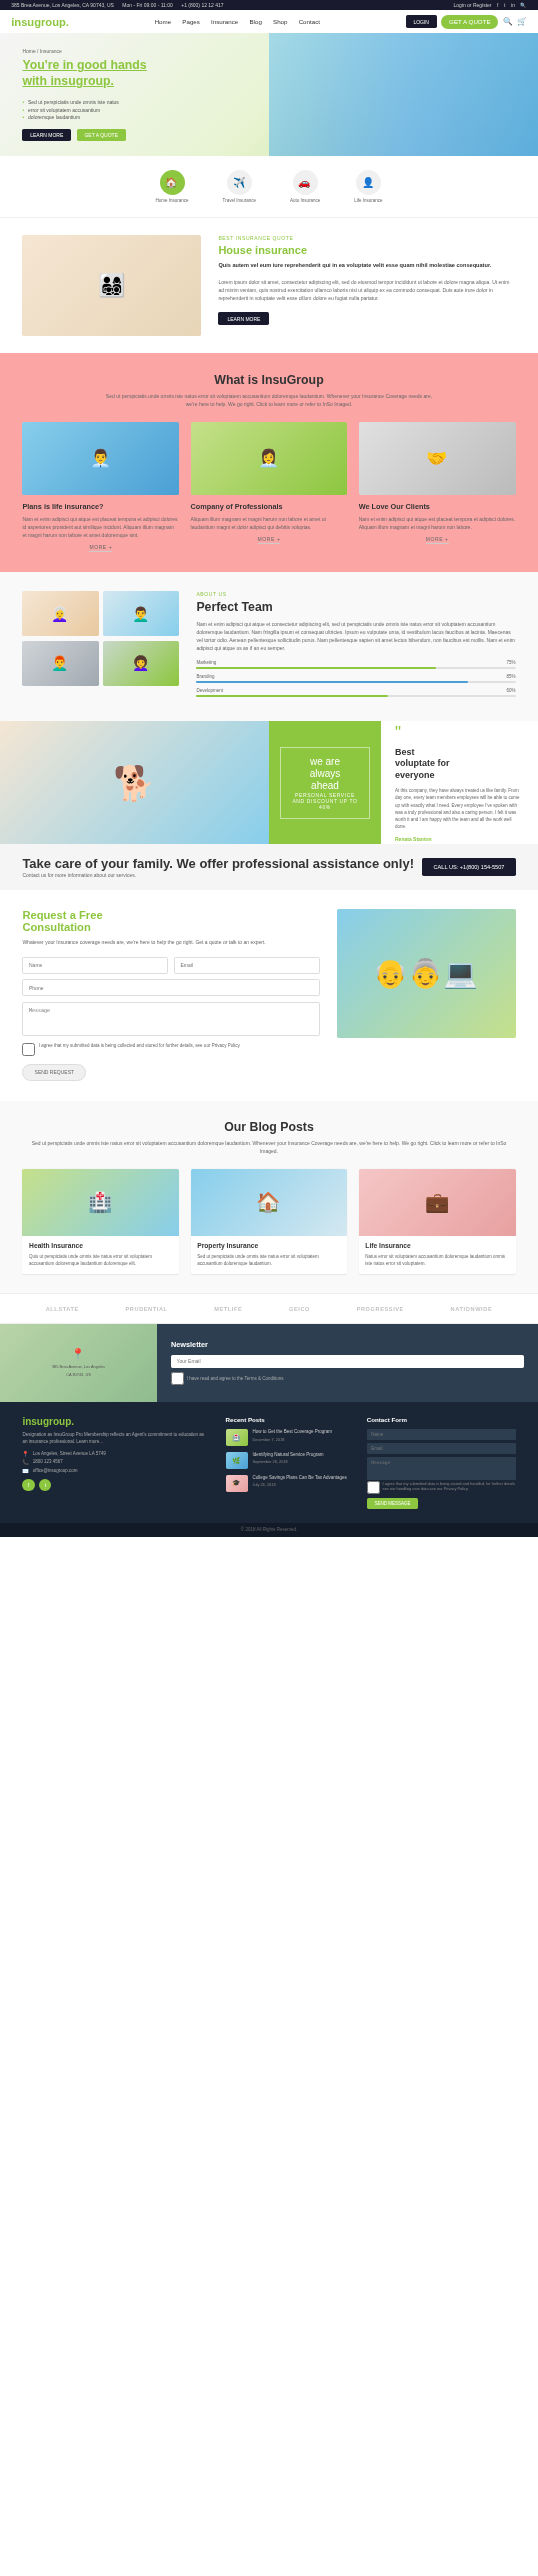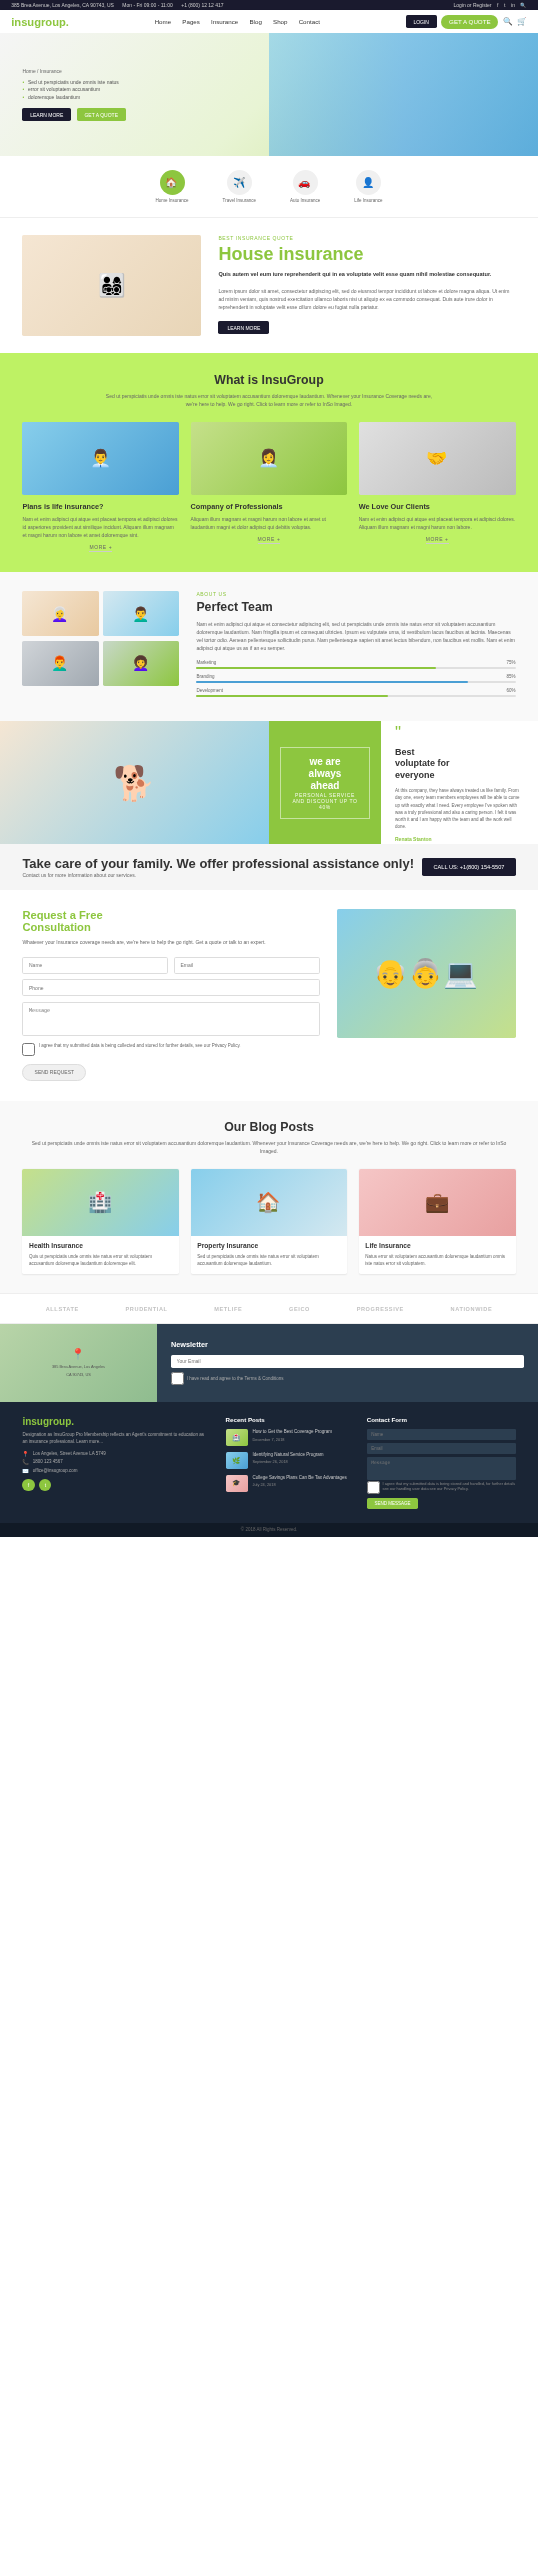--- a/index.html
+++ b/index.html
@@ -39,28 +39,28 @@
     .service-icon-circle.active { background: #8dc63f; color: #fff; }
     .service-icon-circle.inactive { background: #f0f0f0; color: #999; }
     .service-icon-label { font-size: 4.5px; color: #666; text-align: center; }
 
     
     .house-insurance { padding: 17px 22.4px; display: flex; gap: 17px; align-items: flex-start; }
     .house-insurance-img { width: 179px; height: 101px; background: linear-gradient(135deg, #f5e6d3 0%, #e8d5b7 100%); flex-shrink: 0; border-radius: 1.7px; position: relative; overflow: hidden; }
     .house-img-placeholder { width: 100%; height: 100%; display: flex; align-items: center; justify-content: center; font-size: 22.4px; }
     .house-insurance-content { flex: 1; }
     .section-label { font-size: 5px; color: #8dc63f; text-transform: uppercase; letter-spacing: 0.6px; margin-bottom: 2.8px; }
-    .house-title { font-size: 18px; font-weight: bold; color: #333; margin-bottom: 5.6px; }
+    .house-title { font-size: 11px; font-weight: bold; color: #333; margin-bottom: 5.6px; }
     .house-title span { color: #8dc63f; }
     .house-desc { font-size: 5px; color: #666; line-height: 1.6; margin-bottom: 5.6px; }
     .house-desc strong { color: #333; font-size: 5.6px; }
     .btn-learn-more { background: #1a1a2e; color: #fff; padding: 3.4px 9px; border-radius: 1.7px; font-size: 5px; border: none; cursor: pointer; margin-top: 4.5px; }
 
     
-    .what-is { background: #bef264; padding: 19.6px 22.4px; text-align: center; }
+    .what-is { background: #fca5a5; padding: 19.6px 22.4px; text-align: center; }
     .section-title-center { font-size: 12.3px; font-weight: bold; color: #333; margin-bottom: 5.6px; }
     .section-desc-center { font-size: 5px; color: #666; line-height: 1.6; max-width: 336px; margin: 0 auto 14px; }
     .cards-row { display: flex; gap: 11.2px; margin-top: 11.2px; }
     .card { flex: 1; }
     .card-img { height: 73px; background: #ddd; border-radius: 1.7px; margin-bottom: 6.7px; display: flex; align-items: center; justify-content: center; font-size: 17px; }
     .card-img.blue { background: linear-gradient(135deg, #87ceeb, #4a9fd4); }
     .card-img.green { background: linear-gradient(135deg, #c5e08a, #8dc63f); }
     .card-img.gray { background: linear-gradient(135deg, #e0e0e0, #bbb); }
     .card-title { font-size: 7.3px; font-weight: bold; color: #333; margin-bottom: 4.5px; text-align: left; }
     .card-desc { font-size: 5px; color: #666; line-height: 1.6; text-align: left; }
@@ -83,21 +83,21 @@
     .skill-label { display: flex; justify-content: space-between; font-size: 4.5px; color: #666; margin-bottom: 1.7px; }
     .skill-bar-bg { height: 2.8px; background: #e0e0e0; border-radius: 1.7px; }
     .skill-bar-fill { height: 2.8px; background: #8dc63f; border-radius: 1.7px; }
     .skill-bar-fill.blue { background: #4a9fd4; }
 
     
     .always-ahead { display: flex; height: 123px; }
     .ahead-img { flex: 1; background: linear-gradient(135deg, #f5e6d3 0%, #87ceeb 100%); position: relative; overflow: hidden; display: flex; align-items: center; justify-content: center; }
     .ahead-dog { font-size: 34px; }
     .ahead-green { width: 112px; background: #8dc63f; display: flex; flex-direction: column; align-items: center; justify-content: center; text-align: center; padding: 11.2px; }
-    .ahead-green-title { font-size: 10px; font-weight: bold; color: #fff; line-height: 1.2; margin-bottom: 0; }
+    .ahead-green-title { font-size: 10px; font-weight: normal; color: #fff; line-height: 1.2; margin-bottom: 0; }
     .ahead-green-subtitle { font-size: 5px; color: #fff; opacity: 0.9; text-transform: uppercase; letter-spacing: 0.6px; }
     .ahead-border-box { border: 1.1px solid rgba(255,255,255,0.5); padding: 8.4px; text-align: center; }
     .ahead-quote { width: 157px; background: #fff; padding: 17px 14px; display: flex; flex-direction: column; justify-content: center; }
     .quote-mark { font-size: 17px; color: #8dc63f; line-height: 1; margin-bottom: 5.6px; }
     .quote-text-large { font-size: 9px; font-weight: bold; color: #333; line-height: 1.3; margin-bottom: 5.6px; }
     .quote-body { font-size: 4.5px; color: #666; line-height: 1.6; margin-bottom: 5.6px; }
     .quote-author { font-size: 5px; color: #8dc63f; font-weight: bold; }
 
     
     .cta-strip { background: #f5f5f5; padding: 11.2px 22.4px; display: flex; justify-content: space-between; align-items: center; }
@@ -206,20 +206,24 @@
     <button class="btn-learn">LOGIN</button>
     <button class="nav-btn">GET A QUOTE</button>
     <span style="font-size:7.8px;cursor:pointer;">🔍</span>
     <span style="font-size:7.8px;cursor:pointer;">🛒</span>
   </div>
 </nav>
 
 <div class="hero">
   <div class="hero-content">
     <div class="hero-breadcrumb">Home / Insurance</div>
+    <div class="hero-title">
+      <span>You're in good hands</span><br>
+      <span>with </span><span style="color:#8dc63f;text-decoration:underline;">insugroup.</span>
+    </div>
     <ul class="hero-bullets">
       <li>Sed ut perspiciatis unde omnis iste natus</li>
       <li>error sit voluptatem accusantium</li>
       <li>doloremque laudantium</li>
     </ul>
     <div class="hero-btns">
       <button class="btn-learn">LEARN MORE</button>
       <button class="btn-quote">GET A QUOTE</button>
     </div>
   </div>

